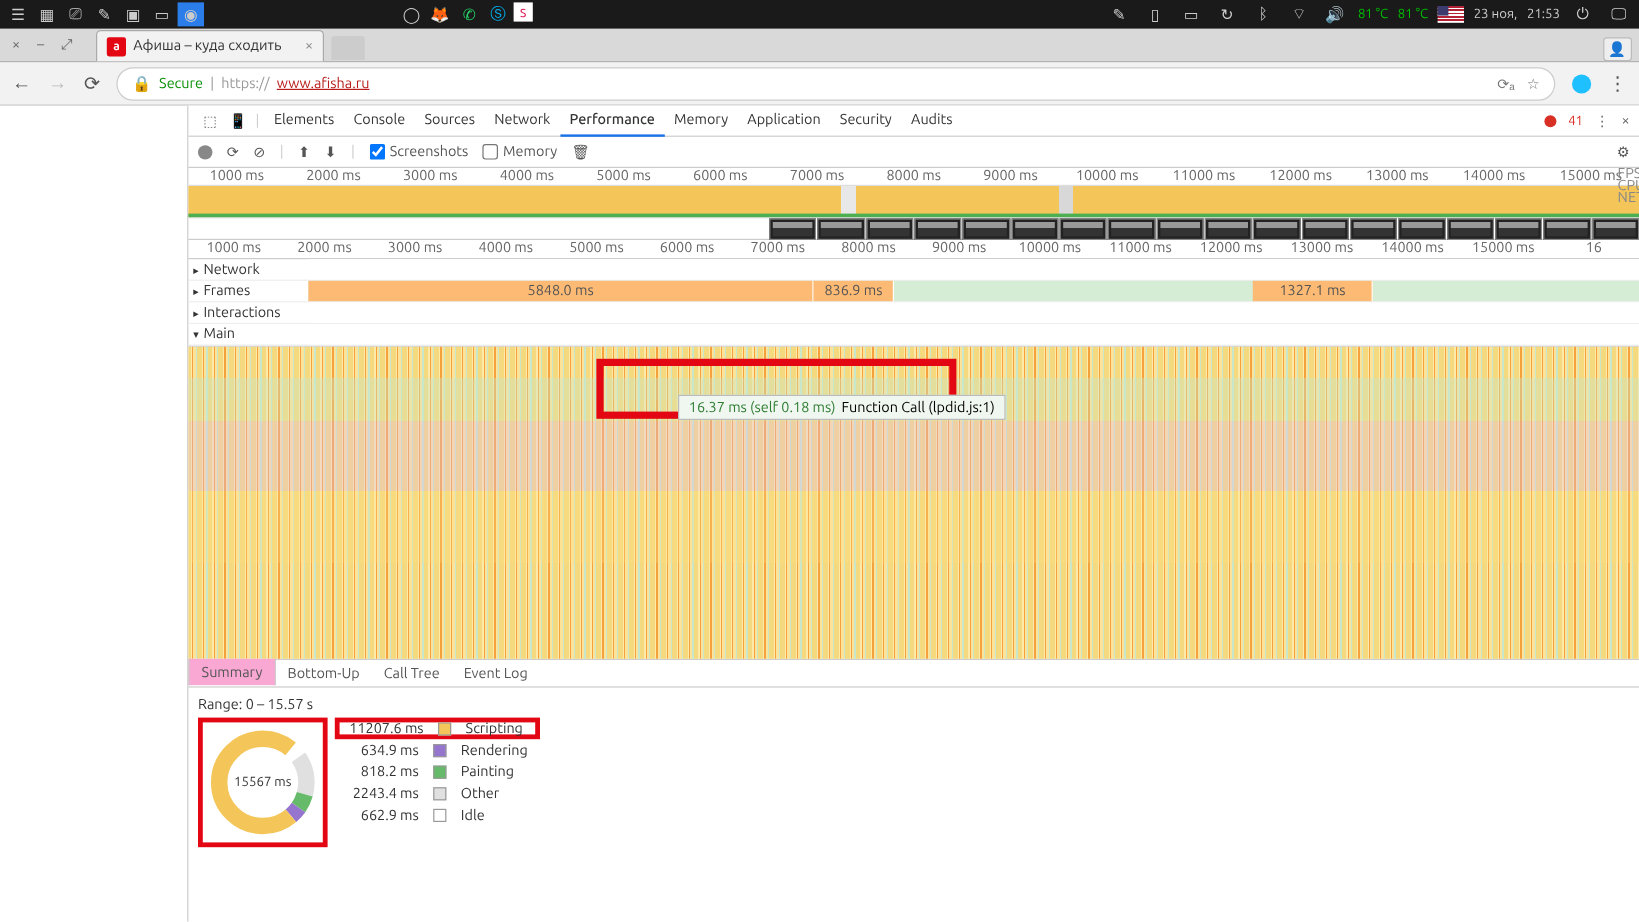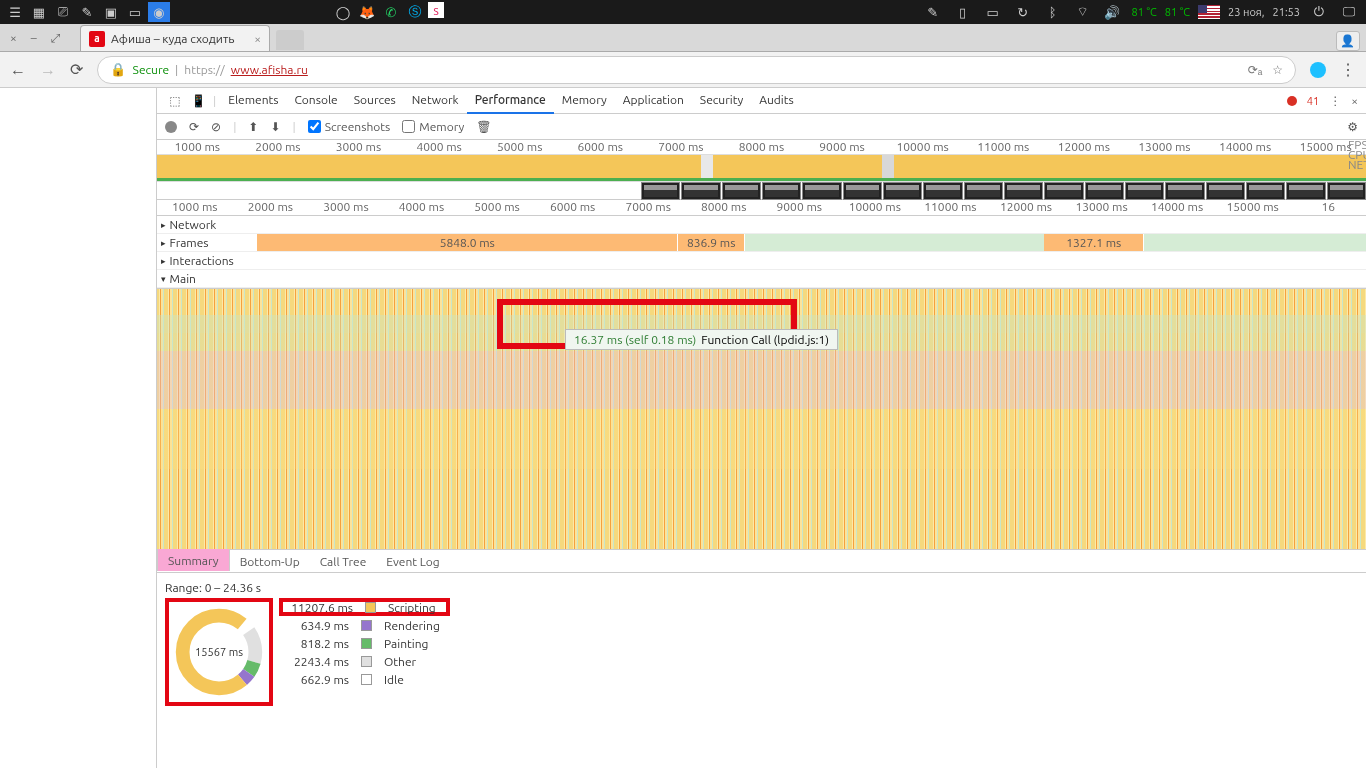--- a/index.html
+++ b/index.html
@@ -301,21 +301,21 @@
     </div>
   </div>
 
   <div class="summary-tabs" id="sum-tabs">
       <div class="s-tab active">Summary</div>
       <div class="s-tab">Bottom-Up</div>
       <div class="s-tab">Call Tree</div>
       <div class="s-tab">Event Log</div>
     </div>
   <div class="summary">
-    <div class="range">Range: 0 – 24.36 s</div>
+    <div class="range">Range: 0 – 15.57 s</div>
     <div class="sum-row">
       <div class="donut-wrap">
         <div class="donut">
           <svg viewBox="0 0 42 42">
             <circle cx="21" cy="21" r="15.9" fill="none" stroke="#fff" stroke-width="6"></circle>
             <circle cx="21" cy="21" r="15.9" fill="none" stroke="#e0e0e0" stroke-width="6" stroke-dasharray="14.4 85.6" stroke-dashoffset="10"></circle>
             <circle cx="21" cy="21" r="15.9" fill="none" stroke="#66bb6a" stroke-width="6" stroke-dasharray="5.3 94.7" stroke-dashoffset="-4.4"></circle>
             <circle cx="21" cy="21" r="15.9" fill="none" stroke="#9575cd" stroke-width="6" stroke-dasharray="4.1 95.9" stroke-dashoffset="-9.7"></circle>
             <circle cx="21" cy="21" r="15.9" fill="none" stroke="#f4c659" stroke-width="6" stroke-dasharray="72 28" stroke-dashoffset="-13.8"></circle>
           </svg>

